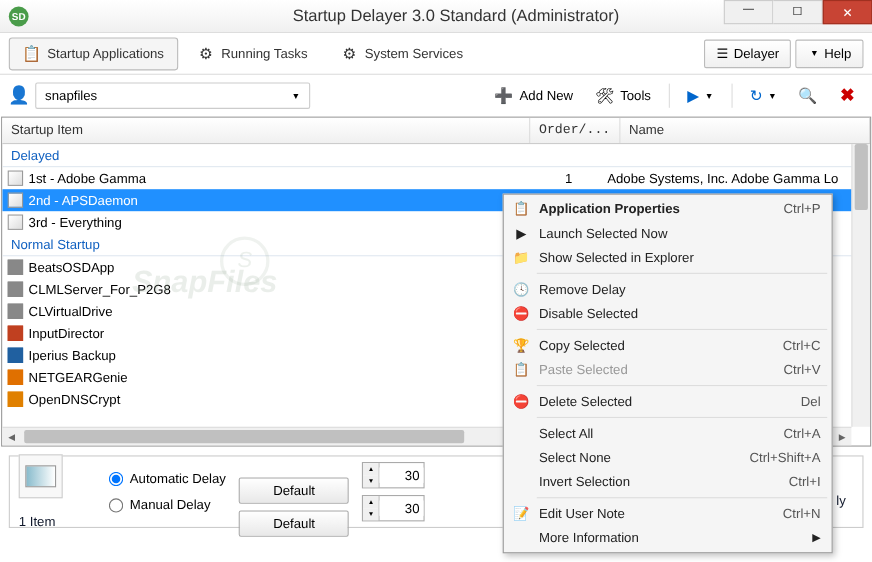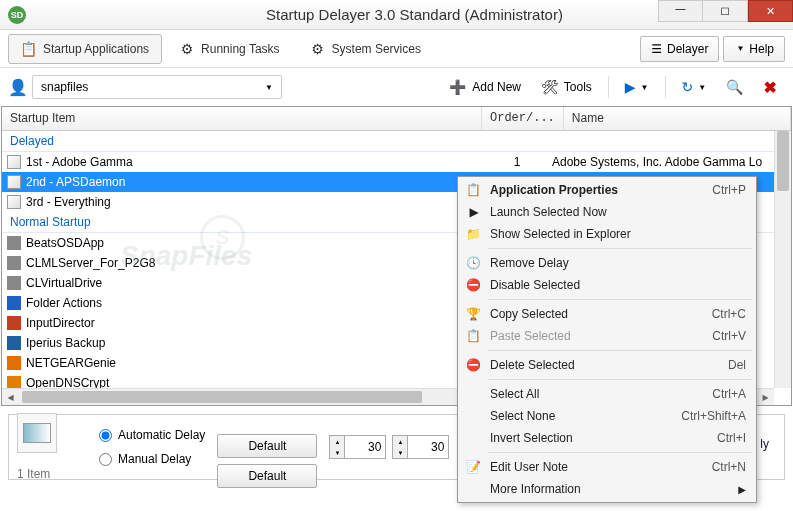--- a/index.html
+++ b/index.html
@@ -52,27 +52,27 @@
 .list-row { display: flex; align-items: center; height: 20px; padding: 0 4px; cursor: pointer; }
 .list-row.selected { background: #2090ff; color: white; }
 .list-row .item-icon { width: 16px; height: 16px; margin-right: 4px; display: flex; align-items: center; justify-content: center; font-size: 11px; }
 .list-row .item-text { flex: 0 0 456px; overflow: hidden; white-space: nowrap; }
 .list-row .item-order { flex: 0 0 70px; text-align: center; }
 .list-row .item-name { flex: 1; overflow: hidden; white-space: nowrap; }
 
 .bottom-panel { margin: 8px; border: 1px solid #ccc; padding: 8px; display: flex; align-items: center; gap: 12px; height: 66px; }
 .bp-icon { width: 40px; height: 40px; border: 1px solid #ccc; display: flex; align-items: center; justify-content: center; background: #f8f8f8; }
 .bp-icon-inner { width: 28px; height: 20px; background: linear-gradient(to right, #8bc, #fff); border: 1px solid #999; }
-.bp-count { font-size: 12px; color: #737373; }
+.bp-count { font-size: 12px; color: #0f172a; }
 .bp-left { display: flex; flex-direction: column; gap: 14px; align-items: flex-start; }
 .bp-radios { display: flex; flex-direction: column; gap: 10px; margin-left: 30px; }
 .bp-radio { display: flex; align-items: center; gap: 6px; cursor: pointer; }
 .bp-buttons { display: flex; flex-direction: column; gap: 6px; margin-top: 27px; }
 .bp-btn { padding: 4px 30px; border: 1px solid #aaa; background: linear-gradient(to bottom, #fff, #e8e8e8); cursor: pointer; border-radius: 2px; }
-.bp-spin { display: flex; flex-direction: row; gap: 6px; }
+.bp-spin { display: flex; flex-direction: column; gap: 6px; }
 .spinner { display: flex; align-items: center; border: 1px solid #aaa; height: 24px; }
 .spinner .spin-btns { display: flex; flex-direction: column; border-right: 1px solid #aaa; }
 .spinner .spin-btns span { width: 14px; height: 11px; display: flex; align-items: center; justify-content: center; font-size: 6px; background: #f0f0f0; cursor: pointer; }
 .spinner input { width: 40px; border: none; padding: 0 4px; text-align: right; outline: none; }
 
 .context-menu { position: absolute; left: 457px; top: 176px; width: 300px; background: #f5f5f5; border: 1px solid #999; box-shadow: 2px 2px 6px rgba(0,0,0,0.25); padding: 2px; z-index: 100; }
 .menu-item { display: flex; align-items: center; padding: 4px 8px 4px 30px; gap: 8px; cursor: pointer; position: relative; color: #222; min-height: 22px; }
 .menu-item.disabled { color: #999; cursor: default; }
 .menu-item .mi-icon { position: absolute; left: 6px; width: 16px; height: 16px; display: flex; align-items: center; justify-content: center; font-size: 12px; }
 .menu-item .mi-shortcut { margin-left: auto; color: #555; }
@@ -205,28 +205,20 @@
           <span class="item-order"></span>
           <span class="item-name"></span>
         </div>
         <div class="list-row">
           <span class="item-icon">
             <div class="ii-generic" style="background: rgb(136, 136, 136); border: 1px solid rgb(136, 136, 136);"></div>
           </span>
           <span class="item-text">CLVirtualDrive</span>
           <span class="item-order"></span>
           <span class="item-name">ervice</span>
-        </div>
-        <div class="list-row">
-          <span class="item-icon">
-            <div class="ii-generic" style="background: rgb(32, 96, 192); border: 1px solid rgb(32, 96, 192);"></div>
-          </span>
-          <span class="item-text">Folder Actions</span>
-          <span class="item-order"></span>
-          <span class="item-name"></span>
         </div>
         <div class="list-row">
           <span class="item-icon">
             <div class="ii-generic" style="background: rgb(192, 64, 32); border: 1px solid rgb(192, 64, 32);"></div>
           </span>
           <span class="item-text">InputDirector</span>
           <span class="item-order"></span>
           <span class="item-name"></span>
         </div>
         <div class="list-row">
@@ -300,21 +292,21 @@
     <div class="spinner">
       <div class="spin-btns">
           <span>▲</span>
           <span>▼</span>
         </div>
       <input value="30" style="">
     </div>
   </div>
   <div class="spacer"></div>
   <button class="bp-btn" style="padding:4px 10px;visibility:hidden">ly</button>
-  <span style="position:absolute;right:24px;bottom:60px;color:#0f172a">ly</span>
+  <span style="position:absolute;right:24px;bottom:49px;color:#0f172a">ly</span>
 </div>
 
 <div class="context-menu" id="ctx-menu">
     <div class="menu-item bold">
       <span class="mi-icon">📋</span>
       <span class="mi-label">Application Properties</span>
       <span class="mi-shortcut">Ctrl+P</span>
     </div>
     <div class="menu-item">
       <span class="mi-icon">▶</span>

